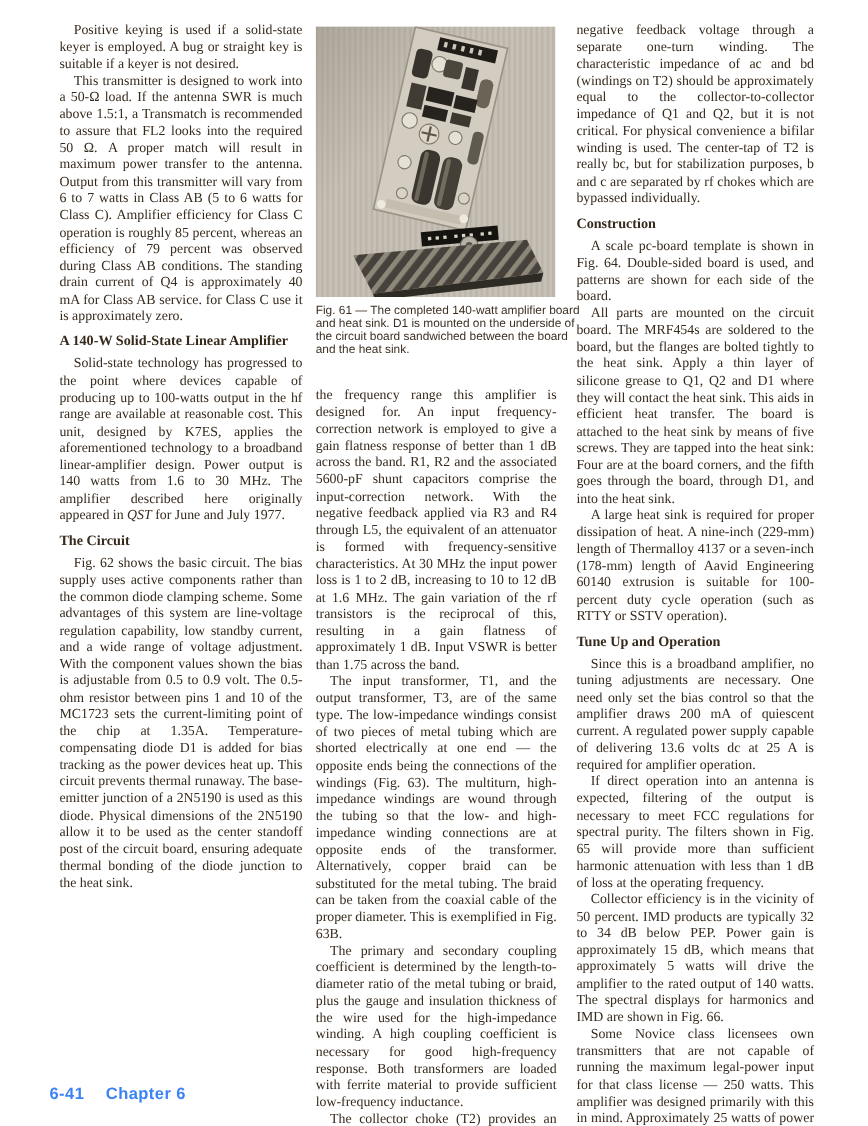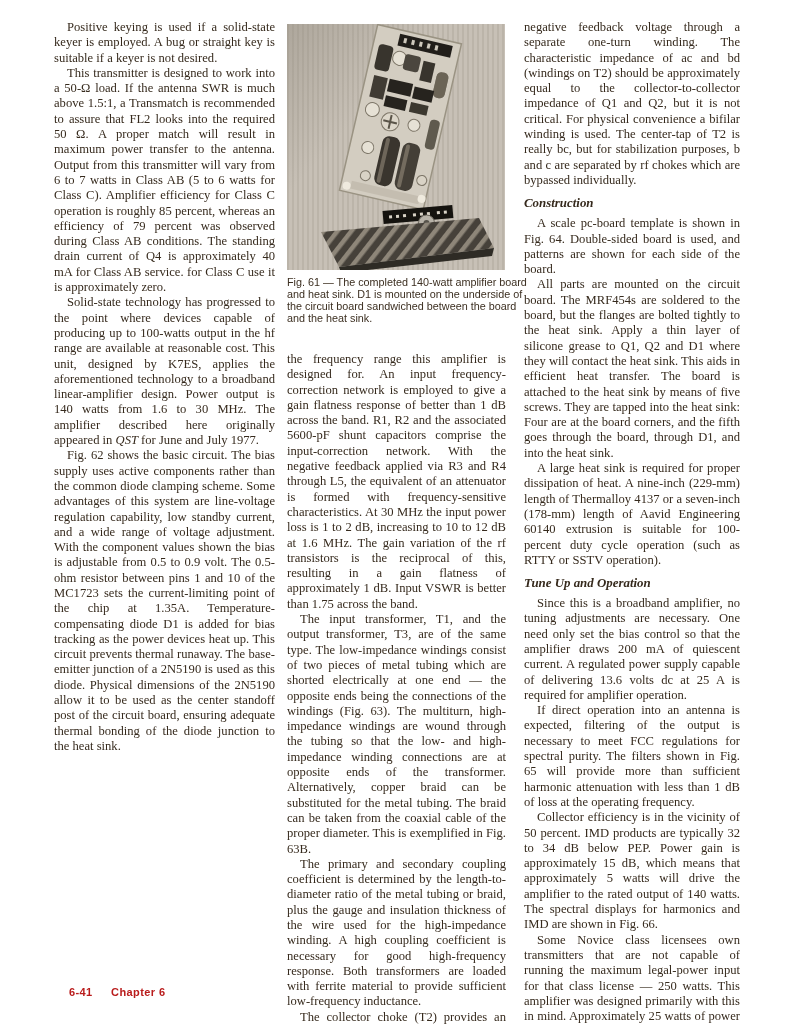--- a/index.html
+++ b/index.html
@@ -19,35 +19,34 @@
   .col { position:absolute; text-align:justify; font-size:12.6px; line-height:15.3px; }
   .col-left   { left:54px;  top:20px;  width:221px; }
   .col-middle { left:287px; top:352px; width:219px; }
   .col-right  { left:524px; top:20px;  width:216px; }
   .para { text-indent:13px; }
   .cont { text-indent:0; }
   h3.heading, h3.subheading {
     font-size:12.9px; line-height:15px; margin:8px 0 5px 0;
     font-weight:bold; text-align:left; text-indent:0;
   }
-  h3.subheading { font-style:italic; }
+  h3.subheading { }
   .figure { position:absolute; left:287px; top:24px; width:244px; }
   .figure svg { display:block; width:218px; height:246px; }
   .caption {
     margin-top:7px;
     font-family:"Liberation Sans", sans-serif;
     font-size:10.8px; line-height:11.9px; color:#3c2f21;
     text-align:left;
   }
   .footer {
     position:absolute; left:45px; top:986px;
     font-family:"Liberation Sans", sans-serif;
-    font-weight:bold; font-size:11px; color:#b91c1c;
+    font-weight:bold; font-size:15px; color:#3b82f6;
     letter-spacing:0.4px;
-    margin-left:24px;
   }
   .footer .chapter { margin-left:15px; }
 </style>
 </head>
 <body>
 
 <div class="figure">
   <svg viewBox="0 0 218 246" aria-hidden="true">
     <defs>
       <pattern id="scan" width="5" height="5" patternUnits="userSpaceOnUse">
@@ -121,21 +120,23 @@
 
     <polygon points="34,208 192,194 207,224 52,243" fill="url(#fins)"></polygon>
     <polygon points="52,243 207,224 205,232 54,249" fill="#2e2b25"></polygon>
   </svg>
   <div class="caption">Fig. 61 — The completed 140-watt amplifier board and heat sink. D1 is mounted on the underside of the circuit board sandwiched between the board and the heat sink.</div>
 </div>
 
 <div class="col col-left">
     <p class="para">Positive keying is used if a solid-state keyer is employed. A bug or straight key is suitable if a keyer is not desired.</p>
     <p class="para">This transmitter is designed to work into a 50-Ω load. If the antenna SWR is much above 1.5:1, a Transmatch is recommended to assure that FL2 looks into the required 50 Ω. A proper match will result in maximum power transfer to the antenna. Output from this transmitter will vary from 6 to 7 watts in Class AB (5 to 6 watts for Class C). Amplifier efficiency for Class C operation is roughly 85 percent, whereas an efficiency of 79 percent was observed during Class AB conditions. The standing drain current of Q4 is approximately 40 mA for Class AB service. for Class C use it is approximately zero.</p>
+    <h3 class="heading">A 140-W Solid-State Linear Amplifier</h3>
     <p class="para">Solid-state technology has progressed to the point where devices capable of producing up to 100-watts output in the hf range are available at reasonable cost. This unit, designed by K7ES, applies the aforementioned technology to a broadband linear-amplifier design. Power output is 140 watts from 1.6 to 30 MHz. The amplifier described here originally appeared in <i>QST</i> for June and July 1977.</p>
+    <h3 class="subheading">The Circuit</h3>
     <p class="para">Fig. 62 shows the basic circuit. The bias supply uses active components rather than the common diode clamping scheme. Some advantages of this system are line-voltage regulation capability, low standby current, and a wide range of voltage adjustment. With the component values shown the bias is adjustable from 0.5 to 0.9 volt. The 0.5-ohm resistor between pins 1 and 10 of the MC1723 sets the current-limiting point of the chip at 1.35A. Temperature-compensating diode D1 is added for bias tracking as the power devices heat up. This circuit prevents thermal runaway. The base-emitter junction of a 2N5190 is used as this diode. Physical dimensions of the 2N5190 allow it to be used as the center standoff post of the circuit board, ensuring adequate thermal bonding of the diode junction to the heat sink.</p>
   </div>
 <div class="col col-middle">
     <p class="para cont">the frequency range this amplifier is designed for. An input frequency-correction network is employed to give a gain flatness response of better than 1 dB across the band. R1, R2 and the associated 5600-pF shunt capacitors comprise the input-correction network. With the negative feedback applied via R3 and R4 through L5, the equivalent of an attenuator is formed with frequency-sensitive characteristics. At 30 MHz the input power loss is 1 to 2 dB, increasing to 10 to 12 dB at 1.6 MHz. The gain variation of the rf transistors is the reciprocal of this, resulting in a gain flatness of approximately 1 dB. Input VSWR is better than 1.75 across the band.</p>
     <p class="para">The input transformer, T1, and the output transformer, T3, are of the same type. The low-impedance windings consist of two pieces of metal tubing which are shorted electrically at one end — the opposite ends being the connections of the windings (Fig. 63). The multiturn, high-impedance windings are wound through the tubing so that the low- and high-impedance winding connections are at opposite ends of the transformer. Alternatively, copper braid can be substituted for the metal tubing. The braid can be taken from the coaxial cable of the proper diameter. This is exemplified in Fig. 63B.</p>
     <p class="para">The primary and secondary coupling coefficient is determined by the length-to-diameter ratio of the metal tubing or braid, plus the gauge and insulation thickness of the wire used for the high-impedance winding. A high coupling coefficient is necessary for good high-frequency response. Both transformers are loaded with ferrite material to provide sufficient low-frequency inductance.</p>
     <p class="para">The collector choke (T2) provides an artificial center-tap for T3. This produces even-harmonic cancellation. Additionally, T2 is a low-impedance point that supplies</p>
   </div>
 <div class="col col-right">
     <p class="para cont">negative feedback voltage through a separate one-turn winding. The characteristic impedance of ac and bd (windings on T2) should be approximately equal to the collector-to-collector impedance of Q1 and Q2, but it is not critical. For physical convenience a bifilar winding is used. The center-tap of T2 is really bc, but for stabilization purposes, b and c are separated by rf chokes which are bypassed individually.</p>

